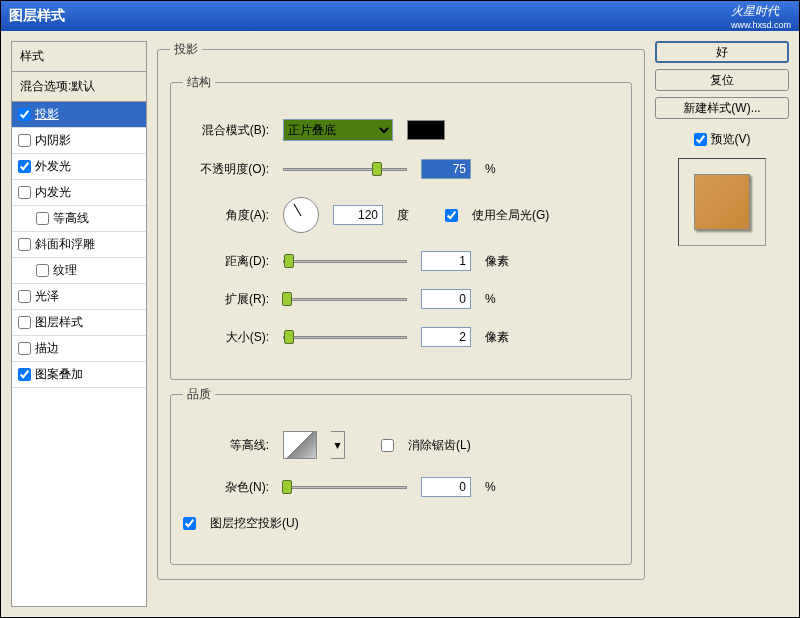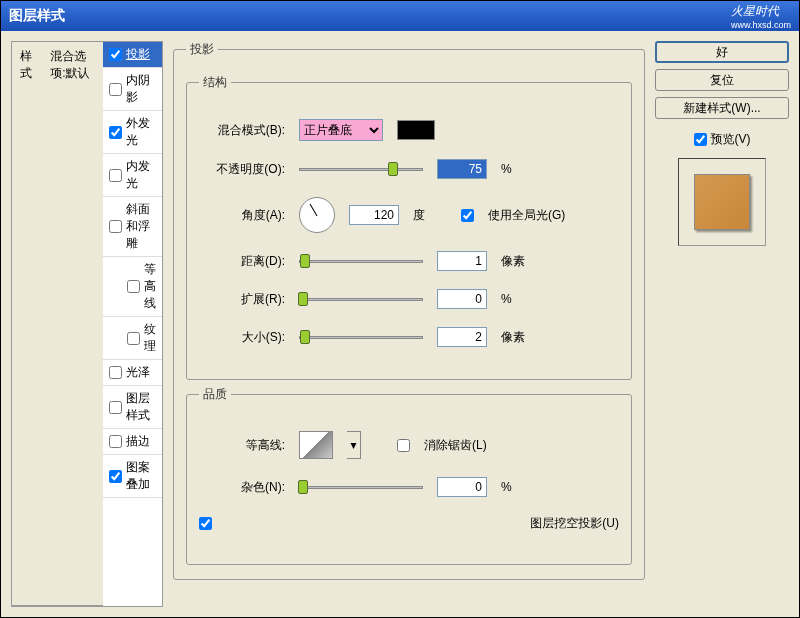--- a/index.html
+++ b/index.html
@@ -5,40 +5,40 @@
 * { box-sizing: border-box; margin: 0; padding: 0; font-family: "Microsoft YaHei", SimSun, sans-serif; font-size: 12px; }
 body { background: #ece9d8; width: 800px; height: 618px; overflow: hidden; border: 1px solid #000; }
 
 .titlebar { height: 30px; background: linear-gradient(to bottom, #3b77dd 0%, #2861c9 50%, #1a4fb5 100%); display: flex; align-items: center; padding: 0 8px; justify-content: space-between; }
 .titlebar .title { color: #fff; font-weight: bold; font-size: 14px; text-align: right; }
 .titlebar .logo { color: #fff; font-size: 13px; font-style: italic; }
 .titlebar .logo .url { font-size: 9px; display: block; font-style: normal; text-align: right; }
 
 .dialog-body { display: flex; padding: 10px; gap: 10px; height: 586px; }
 
-.styles-panel { width: 152px; border: 1px solid #999; background: #fff; display: flex; }
+.styles-panel { width: 136px; border: 1px solid #999; background: #fff; display: flex; flex-direction: column; }
 .styles-header { padding: 6px 8px; border-bottom: 1px solid #999; background: #ece9d8; }
 .styles-subheader { padding: 6px 8px; border-bottom: 1px solid #999; background: #ece9d8; }
 .style-item { display: flex; align-items: center; padding: 4px 6px; gap: 4px; border-bottom: 1px solid #ddd; }
 .style-item.selected { background: #316ac5; color: #fff; }
 .style-item input[type=checkbox] { width: 13px; height: 13px; }
 .style-item.indent { padding-left: 24px; }
 .style-item .lbl { }
 .style-item.selected .lbl { text-decoration: underline; }
 
 .main-panel { flex: 1; display: flex; flex-direction: column; gap: 8px; }
 
 fieldset { border: 1px solid #999; padding: 10px 12px 14px 12px; border-radius: 3px; }
 fieldset > legend { padding: 0 4px; color: #333; }
 fieldset.inner { border: 1px solid #999; margin-top: 6px; }
 
 .row { display: flex; align-items: center; margin: 18px 0; gap: 14px; }
 .row .label { width: 86px; text-align: right; }
 
-select { width: 84px; height: 22px; border: 1px solid #7f9db9; background: #f9a8d4; }
+select { width: 110px; height: 22px; border: 1px solid #7f9db9; background: #4d7c0f; }
 .color-swatch { width: 38px; height: 20px; background: #000; border: 1px solid #888; }
 
 .slider-track { width: 124px; height: 3px; background: #c0c0c0; border: 1px solid #888; position: relative; }
 .slider-thumb { position: absolute; width: 10px; height: 14px; background: #9acd32; border: 1px solid #556b2f; top: -7px; border-radius: 2px; }
 
 input[type=text] { width: 50px; height: 20px; border: 1px solid #7f9db9; text-align: right; padding: 0 4px; background: #fff; }
 input[type=text].selected { background: #316ac5; color: #fff; text-align: right; }
 
 .unit { width: 34px; }
 
@@ -83,27 +83,27 @@
           <span class="lbl">内阴影</span>
         </div>
         <div class="style-item">
           <input type="checkbox" checked="" style="">
           <span class="lbl">外发光</span>
         </div>
         <div class="style-item">
           <input type="checkbox" style="">
           <span class="lbl">内发光</span>
         </div>
+        <div class="style-item indent">
+          <input type="checkbox" style="">
+          <span class="lbl">等高线</span>
+        </div>
         <div class="style-item">
           <input type="checkbox" style="">
           <span class="lbl">斜面和浮雕</span>
-        </div>
-        <div class="style-item indent">
-          <input type="checkbox" style="">
-          <span class="lbl">等高线</span>
         </div>
         <div class="style-item indent">
           <input type="checkbox" style="">
           <span class="lbl">纹理</span>
         </div>
         <div class="style-item">
           <input type="checkbox" style="">
           <span class="lbl">光泽</span>
         </div>
         <div class="style-item">
@@ -194,21 +194,21 @@
 
         <div class="row">
           <span class="label">杂色(N):</span>
           <div class="slider-track">
               <div class="slider-thumb" style="left:-2px"></div>
             </div>
           <input type="text" value="0" style="">
           <span class="unit">%</span>
         </div>
 
-        <div class="row" style="justify-content:space-between">
+        <div class="row" style="justify-content:flex-start">
           <input type="checkbox" class="chk" checked="" style="">
           <span>图层挖空投影(U)</span>
         </div>
       </fieldset>
     </fieldset>
   </div>
 
   <div class="right-panel">
     <button class="btn default">好</button>
     <button class="btn">复位</button>

